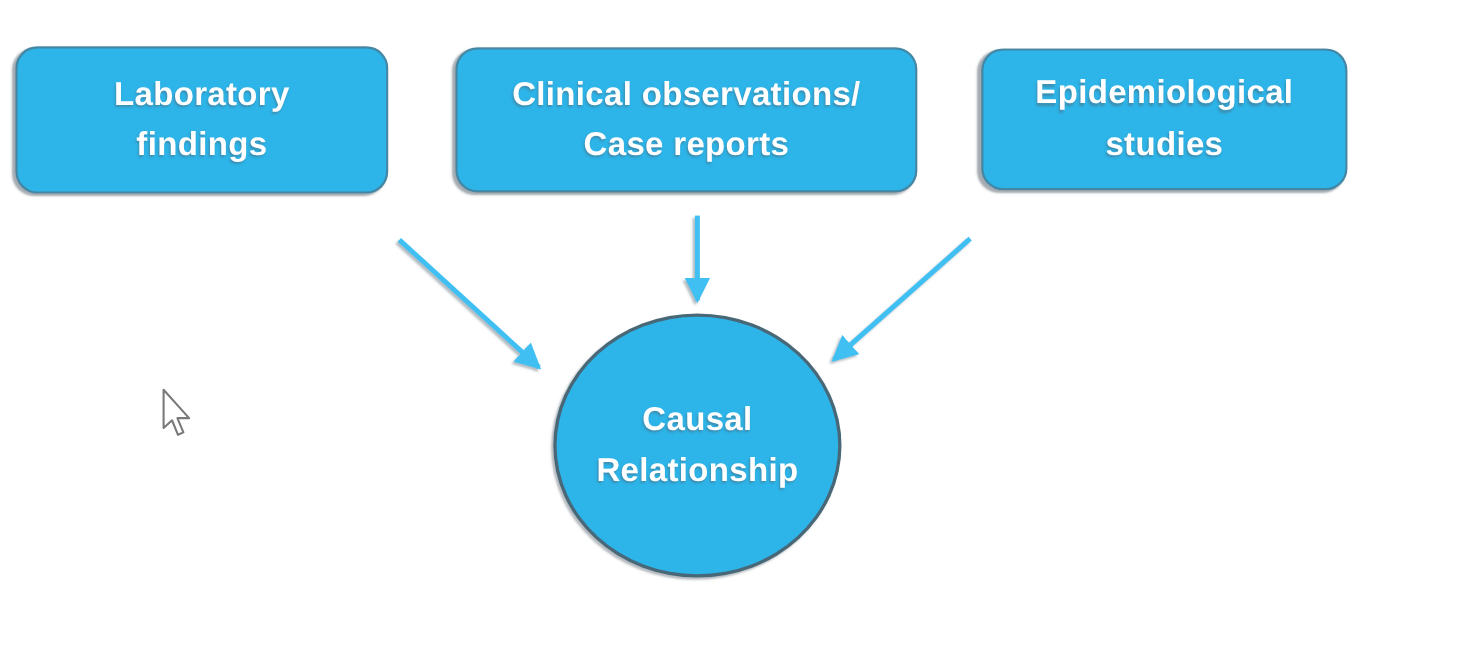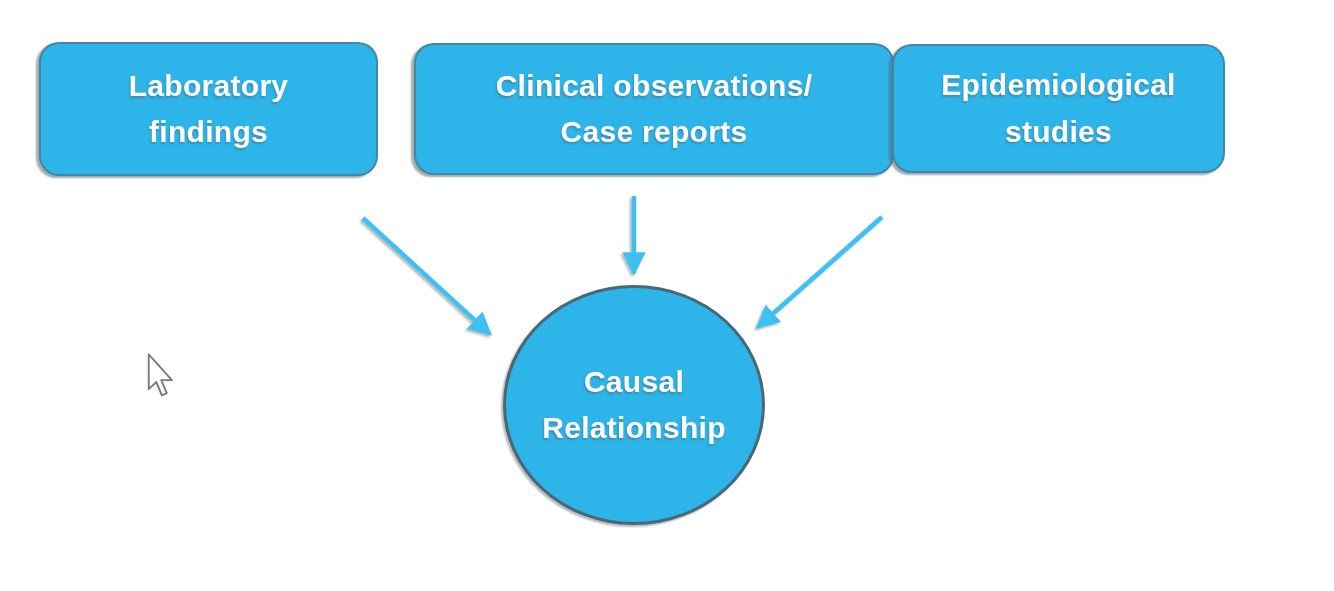--- a/index.html
+++ b/index.html
@@ -43,22 +43,22 @@
     color: #ffffff;
     font-weight: bold;
     font-size: 30px;
     line-height: 1.55;
     text-align: center;
     white-space: pre-line;
     letter-spacing: 0.3px;
     text-shadow: -1px 2px 2px rgba(80, 98, 110, 0.45);
     user-select: none;
   }
-  .box-laboratory      { left: 39px;  top: 42px; width: 339px; height: 134px; }
-  .box-clinical        { left: 414px; top: 43px; width: 480px; height: 132px; }
+  .box-laboratory      { left: 14px;  top: 42px; width: 339px; height: 134px; }
+  .box-clinical        { left: 414px; top: 43px; width: 420px; height: 132px; }
   .box-epidemiological { left: 892px; top: 44px; width: 333px; height: 129px; }
   .circle-causal       { left: 503px; top: 285px; width: 262px; height: 240px; }
   .cursor {
     position: absolute;
     left: 146px; top: 353px;
     width: 30px; height: 45px;
   }
 </style>
 </head>
 <body>

